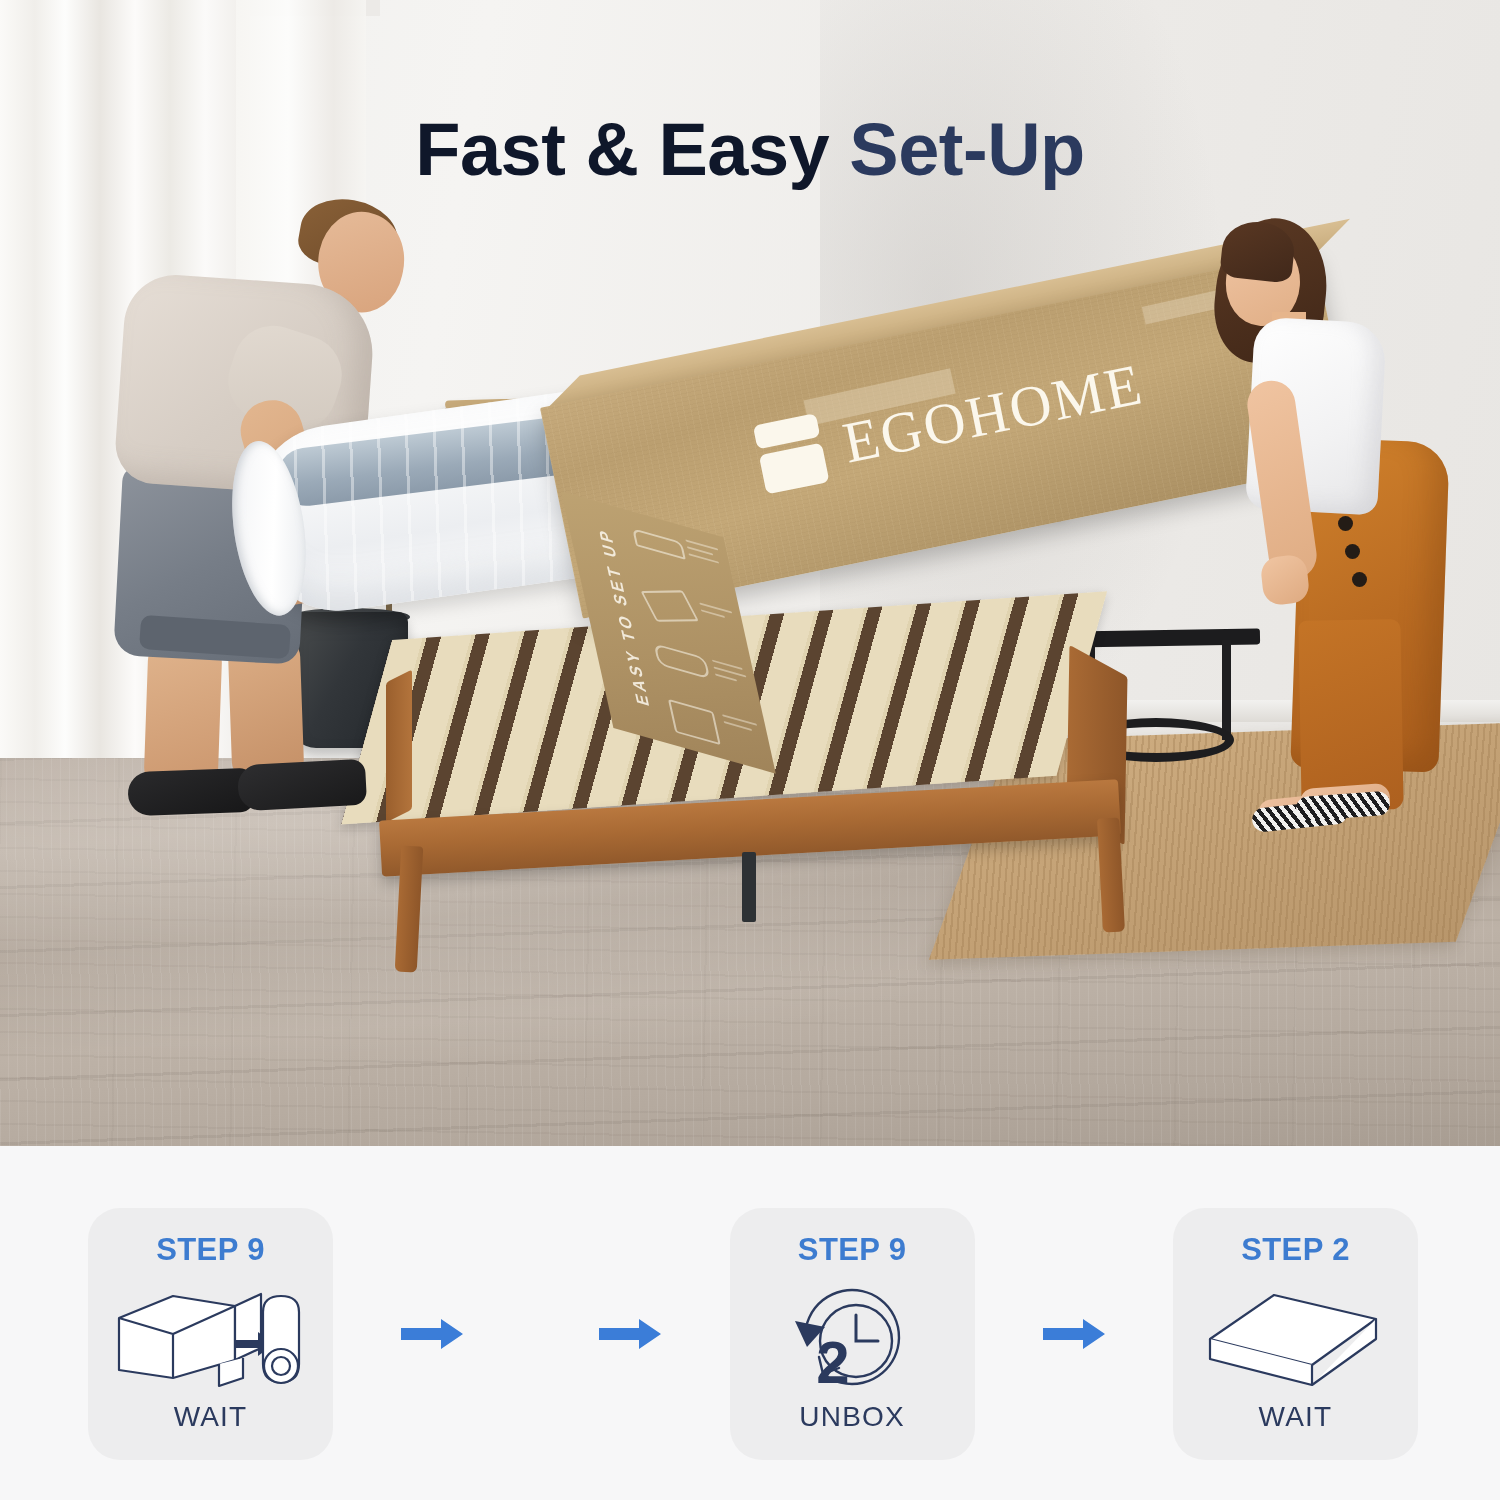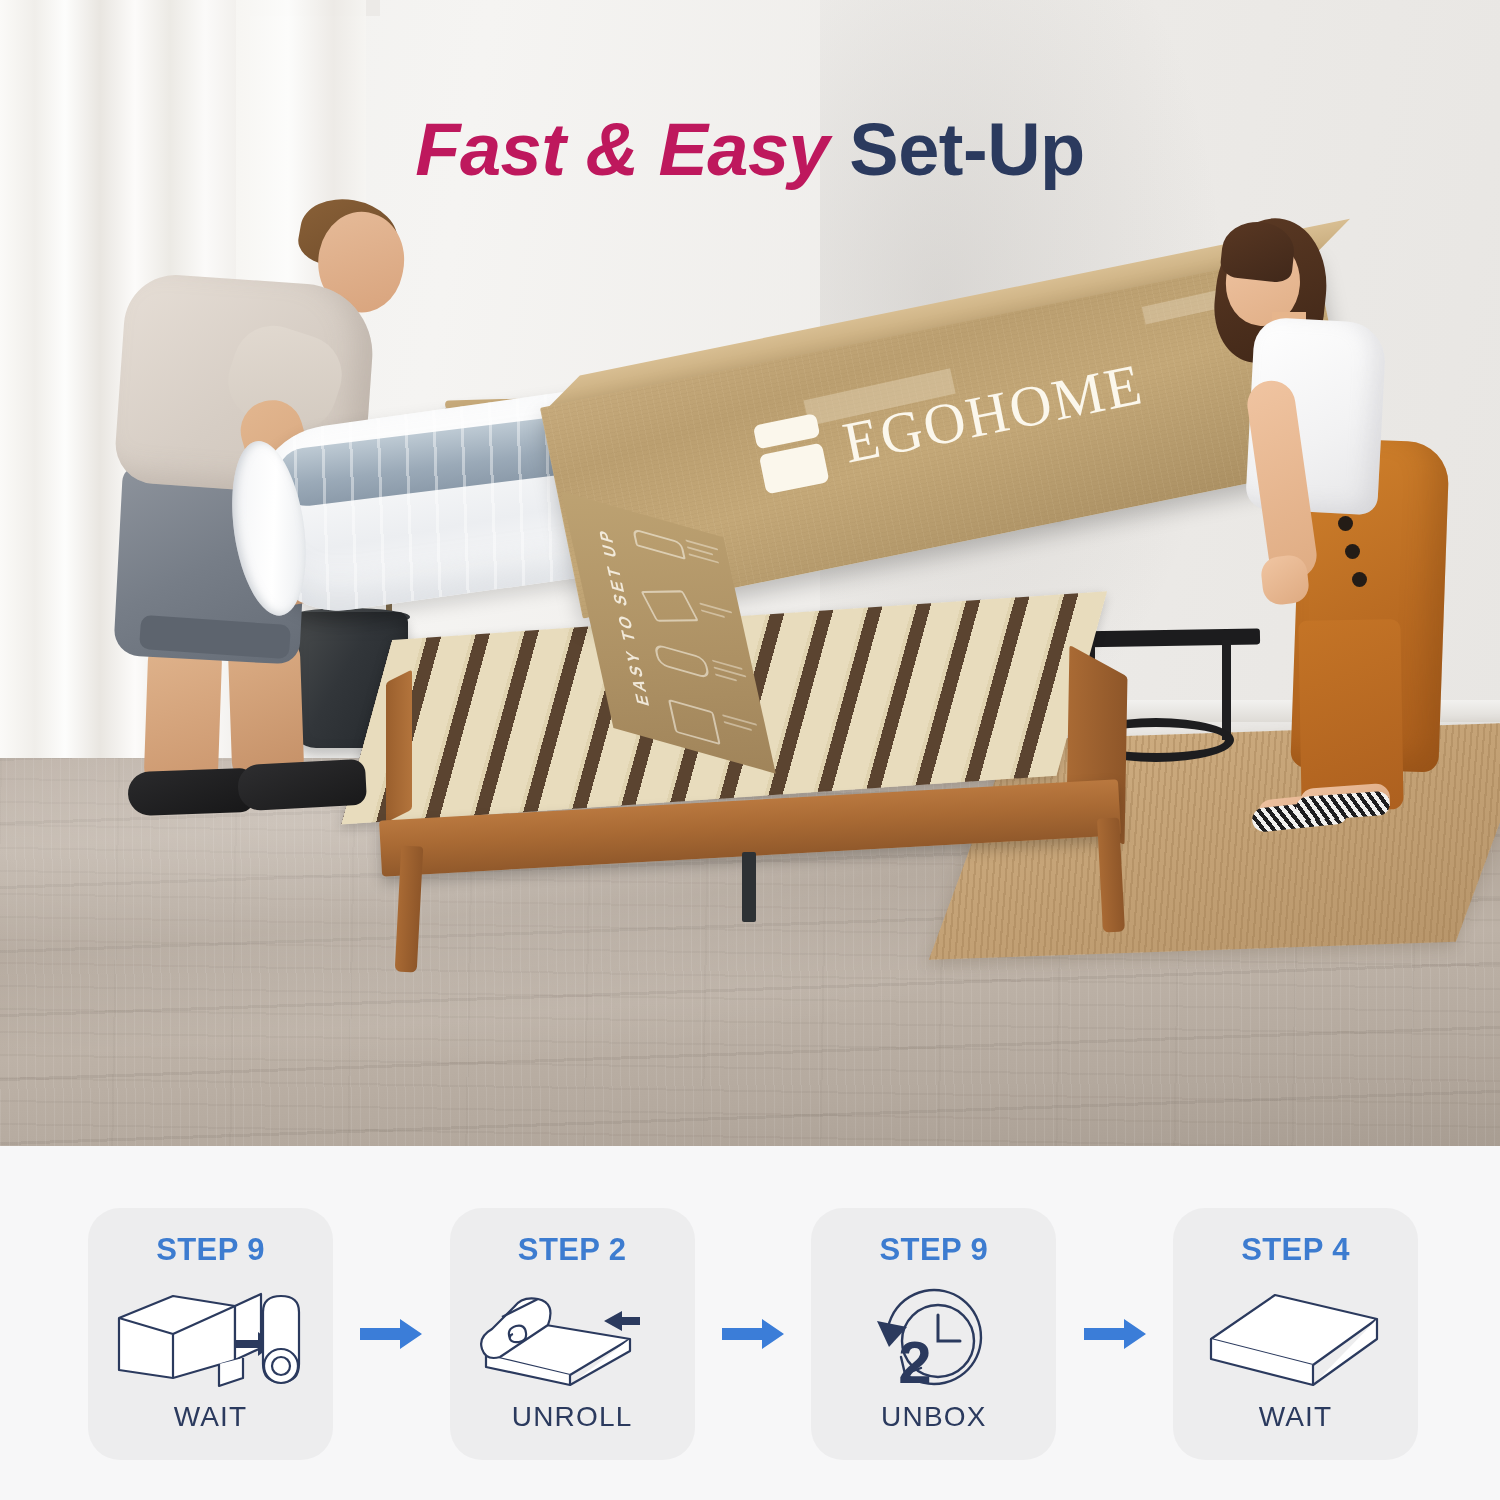--- a/index.html
+++ b/index.html
@@ -223,21 +223,21 @@
   .w-foot2{position:absolute;left:1300px;top:786px;width:90px;height:28px;border-radius:14px;
     background:linear-gradient(150deg,#eec1a0,#dcaa82);transform:rotate(-4deg);}
   .w-sandal1{position:absolute;left:1252px;top:804px;width:96px;height:24px;border-radius:12px;
     background:repeating-linear-gradient(58deg,#1d1d1f 0 4px,#f1f0ee 4px 8px);transform:rotate(-6deg);}
   .w-sandal2{position:absolute;left:1296px;top:794px;width:94px;height:24px;border-radius:12px;
     background:repeating-linear-gradient(58deg,#1d1d1f 0 4px,#f1f0ee 4px 8px);transform:rotate(-4deg);}
 
   
   .hero-title{position:absolute;left:0;top:113px;width:1500px;text-align:center;
     font-size:74px;font-weight:700;letter-spacing:-.5px;line-height:1;z-index:40;}
-  .t-blue{color:#be185d;font-style:italic;}
+  .t-blue{color:#0f172a;}
   .t-navy{color:#2b3a5e;}
 
   
   .steps{position:absolute;left:0;top:1146px;width:1500px;height:354px;background:#f7f7f8;}
   .steps-row{position:absolute;left:88px;top:62px;width:1330px;height:252px;
     display:flex;align-items:center;}
   .card{width:245px;height:252px;background:#ededee;border-radius:32px;
     display:flex;flex-direction:column;align-items:center;justify-content:flex-start;
     padding-top:26px;box-sizing:border-box;flex:none;}
   .card-title{font-size:31px;font-weight:700;color:#3d7cd0;letter-spacing:.4px;line-height:1;}
@@ -411,37 +411,20 @@
         </div>
         <div class="card-label">WAIT</div>
       </div>
 
       <div class="gap-arrow">
         <svg width="62" height="34" viewBox="0 0 62 34">
           <path d="M0 11 H40 V2 L62 17 L40 32 V23 H0 Z" fill="#3b7dd8"></path>
         </svg>
       </div>
 
-      <div class="card">
-        <div class="card-title">STEP 2</div>
-        <div class="card-art">
-          <svg width="200" height="112" viewBox="0 0 200 112" fill="none">
-            <g stroke="#2b3a5e" stroke-width="2.2" stroke-linejoin="round" fill="#fff">
-              <path d="M14 74 L74 44 L158 58 L98 94 Z"></path>
-              <path d="M14 74 L14 86 L98 104 L98 94"></path>
-              <path d="M158 58 L158 70 L98 104"></path>
-              <path d="M20 48 q-14 8 -10 20 4 12 18 8 L76 44 q8 -22 -10 -26 -16 -3 -24 8 Z"></path>
-              <path d="M66 18 L30 36"></path>
-              <path d="M38 58 q-4 -10 6 -13 9 -2 10 7 1 8 -7 9 -7 1 -9 -3 -1 -4 3 -5"></path>
-            </g>
-            <path d="M150 30 L132 40 L150 50 V44 H168 V36 H150 Z" fill="#2b3a5e"></path>
-          </svg>
-        </div>
-        <div class="card-label">UNROLL</div>
-      </div>
 
       <div class="gap-arrow">
         <svg width="62" height="34" viewBox="0 0 62 34">
           <path d="M0 11 H40 V2 L62 17 L40 32 V23 H0 Z" fill="#3b7dd8"></path>
         </svg>
       </div>
 
       <div class="card">
         <div class="card-title">STEP 9</div>
         <div class="card-art">
@@ -459,21 +442,21 @@
         <div class="card-label">UNBOX</div>
       </div>
 
       <div class="gap-arrow">
         <svg width="62" height="34" viewBox="0 0 62 34">
           <path d="M0 11 H40 V2 L62 17 L40 32 V23 H0 Z" fill="#3b7dd8"></path>
         </svg>
       </div>
 
       <div class="card">
-        <div class="card-title">STEP 4</div>
+        <div class="card-title">STEP 2</div>
         <div class="card-art">
           <svg width="190" height="112" viewBox="0 0 190 112" fill="none">
             <g stroke="#2b3a5e" stroke-width="2.2" stroke-linejoin="round" fill="#fff">
               <path d="M10 58 L74 14 L176 38 L112 84 Z"></path>
               <path d="M10 58 L10 78 L112 104 L112 84"></path>
               <path d="M176 38 L176 58 L112 104"></path>
             </g>
           </svg>
         </div>
         <div class="card-label">WAIT</div>

